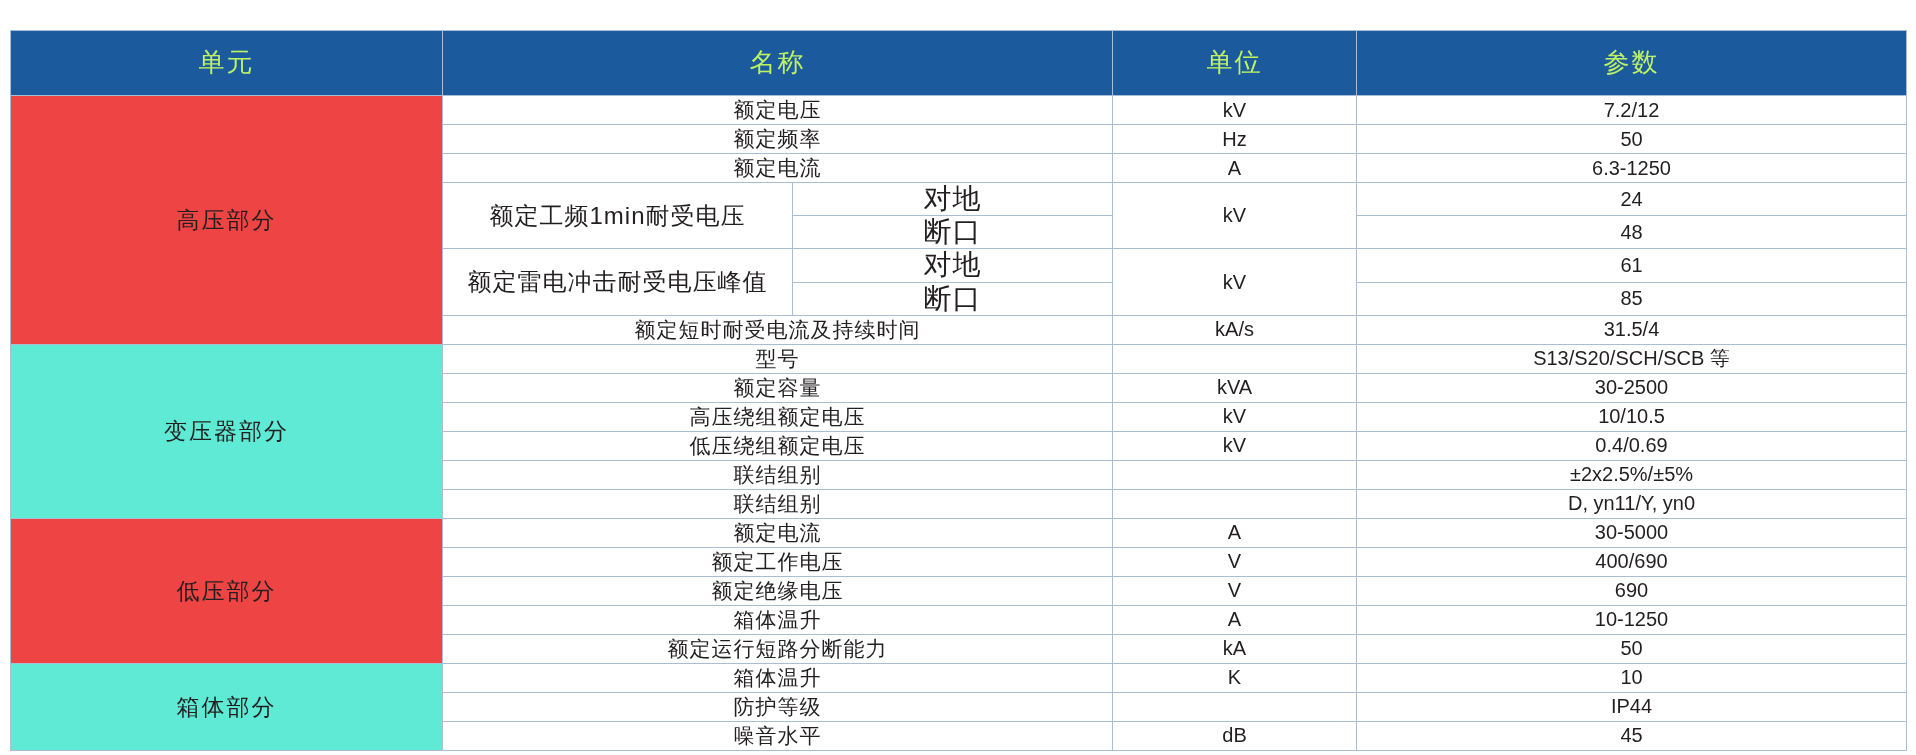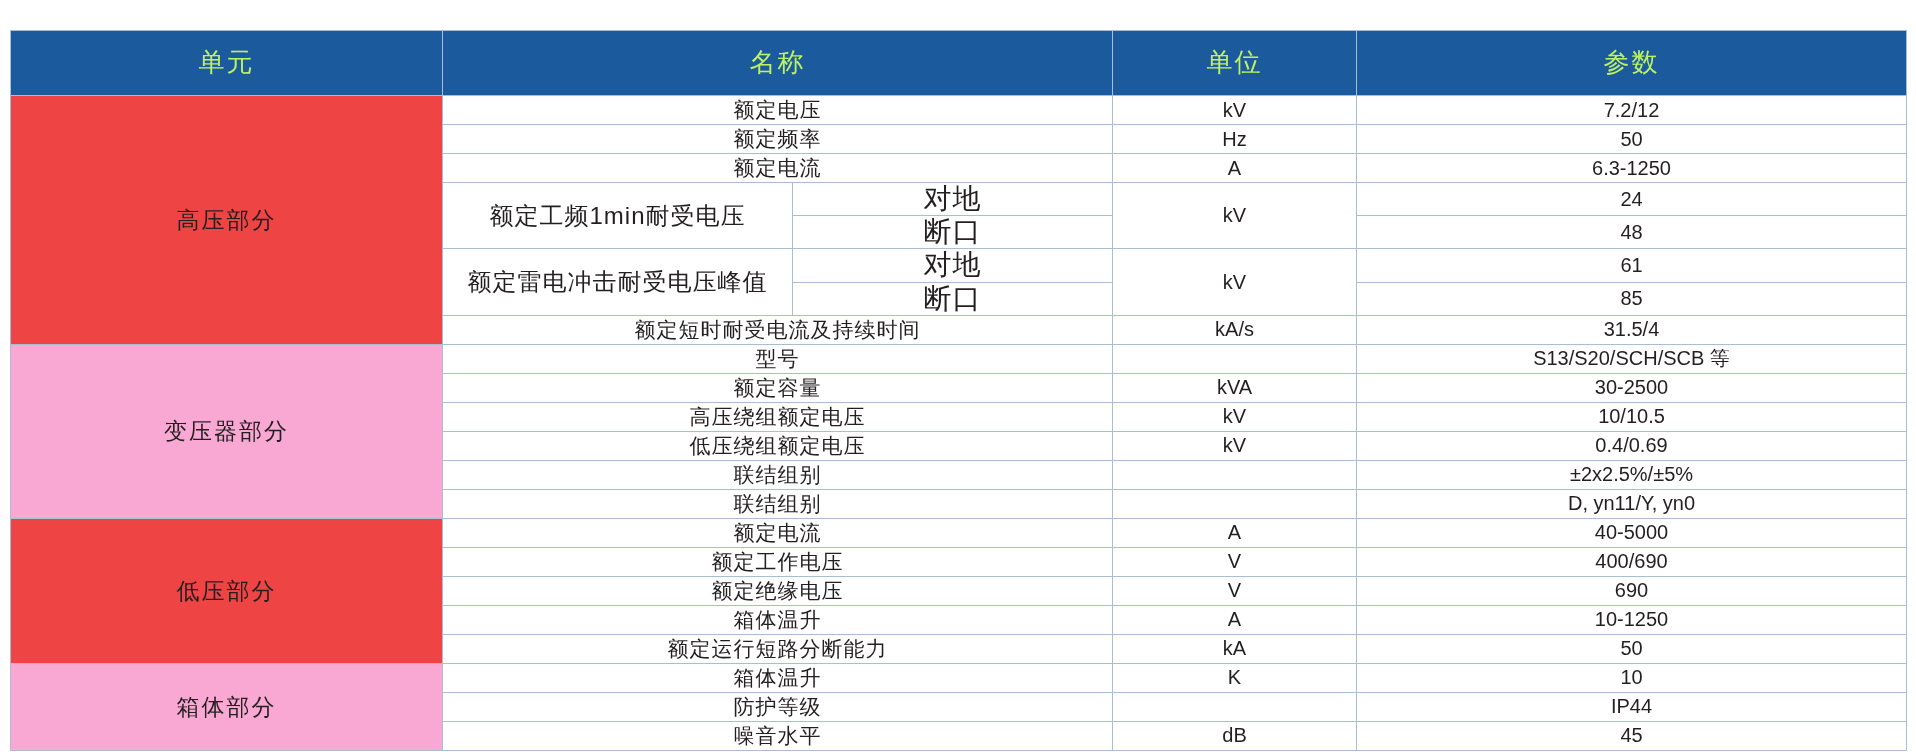--- a/index.html
+++ b/index.html
@@ -39,21 +39,21 @@
     color: #bef264;
     font-size: 26px;
     height: 64px;
     border: 1px solid #1b5a9c;
     letter-spacing: 2px;
   }
   tbody td {
     height: 28px;
   }
   td.unitcell {
-    background: #f9a8d4;
+    background: #5eead4;
     font-size: 23px;
     letter-spacing: 2px;
   }
   td.unitcell.plain {
     background: #ef4444;
   }
   td.name {
     letter-spacing: 1px;
     font-size: 21px;
     margin-left: 41px;
@@ -169,21 +169,21 @@
       <tr>
         <td class="name" colspan="2">联结组别</td>
         <td class="u"></td>
         <td class="val">D, yn11/Y, yn0</td>
       </tr>
 
       <tr>
         <td class="unitcell plain" rowspan="5">低压部分</td>
         <td class="name" colspan="2">额定电流</td>
         <td class="u">A</td>
-        <td class="val">40-5000</td>
+        <td class="val">30-5000</td>
       </tr>
       <tr>
         <td class="name" colspan="2">额定工作电压</td>
         <td class="u">V</td>
         <td class="val">400/690</td>
       </tr>
       <tr>
         <td class="name" colspan="2">额定绝缘电压</td>
         <td class="u">V</td>
         <td class="val">690</td>

